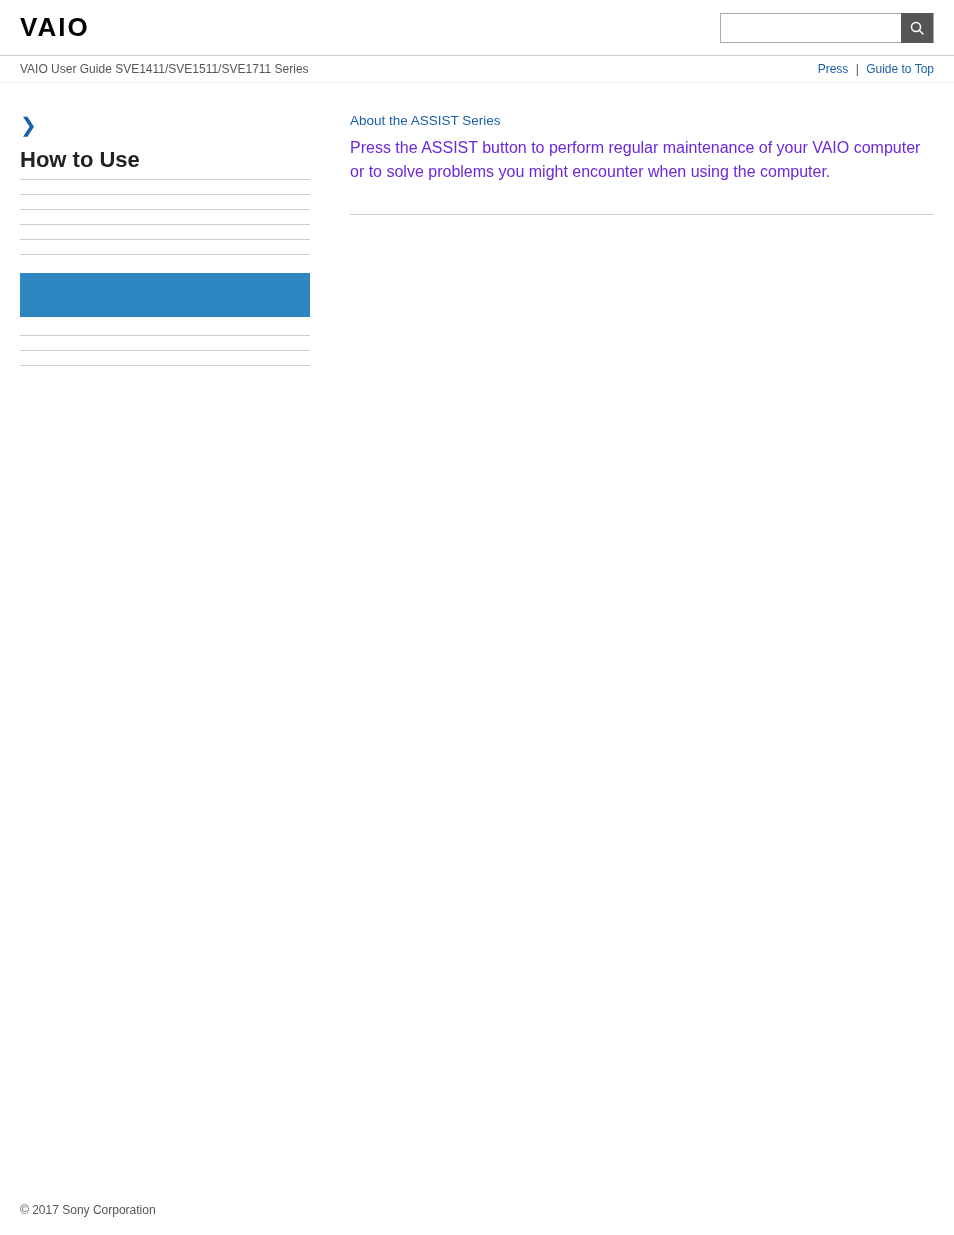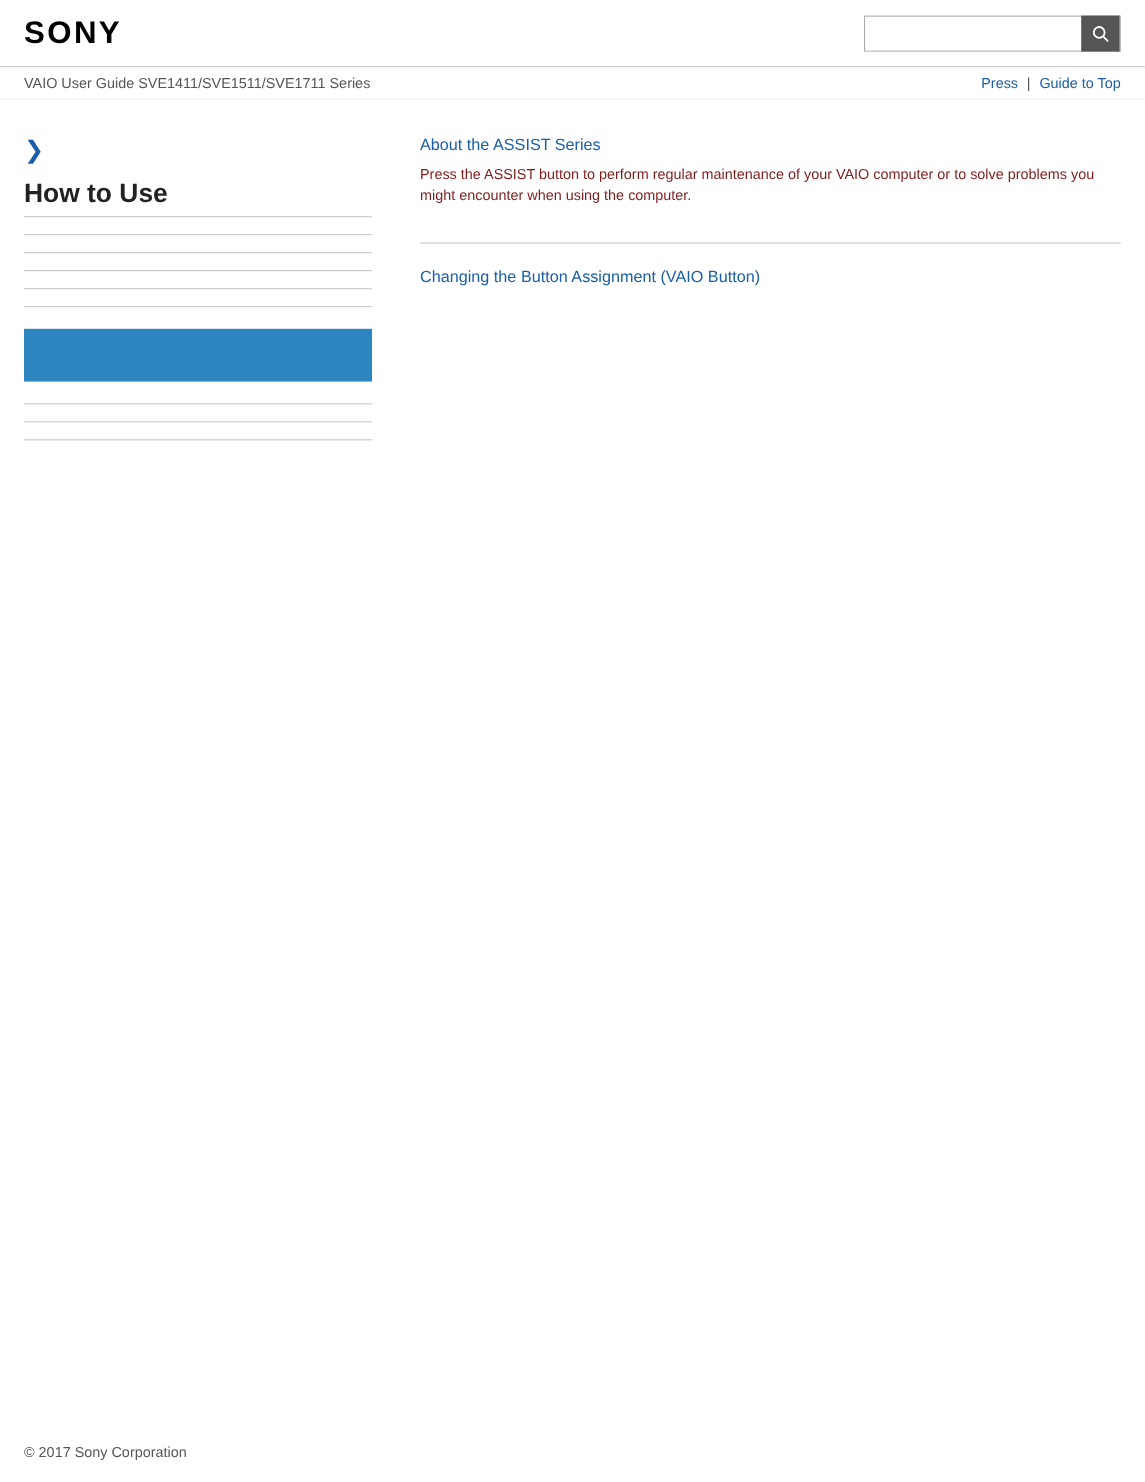--- a/index.html
+++ b/index.html
@@ -149,22 +149,22 @@
       font-size: 13.5px;
       font-weight: normal;
     }
 
     .article-section {
       margin-bottom: 30px;
     }
 
     .article-desc {
       margin-top: 8px;
-      font-size: 12px;
-      color: #7f1d1d;
+      font-size: 16px;
+      color: #6d28d9;
       line-height: 1.5;
     }
 
     .article-divider {
       height: 1px;
       background: #ccc;
       margin-top: 20px;
       margin-bottom: 20px;
     }
 
@@ -183,21 +183,21 @@
       text-align: center;
       font-size: 12px;
       color: #555;
       padding: 10px 0 20px 0;
     }
   </style>
 </head>
 <body>
 
 <div class="header">
-  <span class="sony-logo">SONY</span>
+  <span class="sony-logo">VAIO</span>
   <div class="search-box">
     <input class="search-input" type="text" placeholder="" style="">
     <button class="search-btn">
       <svg width="14" height="14" viewBox="0 0 14 14" fill="none" xmlns="http://www.w3.org/2000/svg">
         <circle cx="6" cy="6" r="4.5" stroke="white" stroke-width="1.5" fill="none"></circle>
         <line x1="9.5" y1="9.5" x2="13" y2="13" stroke="white" stroke-width="1.5" stroke-linecap="round"></line>
       </svg>
     </button>
   </div>
 </div>
@@ -230,23 +230,20 @@
 
   <div class="main-content">
 
     <div class="article-section">
       <a href="#" class="article-link">About the ASSIST Series</a>
       <p class="article-desc">Press the ASSIST button to perform regular maintenance of your VAIO computer or to solve problems you might encounter when using the computer.</p>
     </div>
 
     <div class="article-divider"></div>
 
-    <div class="article-section-2">
-      <a href="#" class="article-link">Changing the Button Assignment (VAIO Button)</a>
-    </div>
 
   </div>
 </div>
 
 <div class="footer">
   <span>© 2017 Sony Corporation</span>
 </div>
 
 <div class="page-number">69</div>
 

